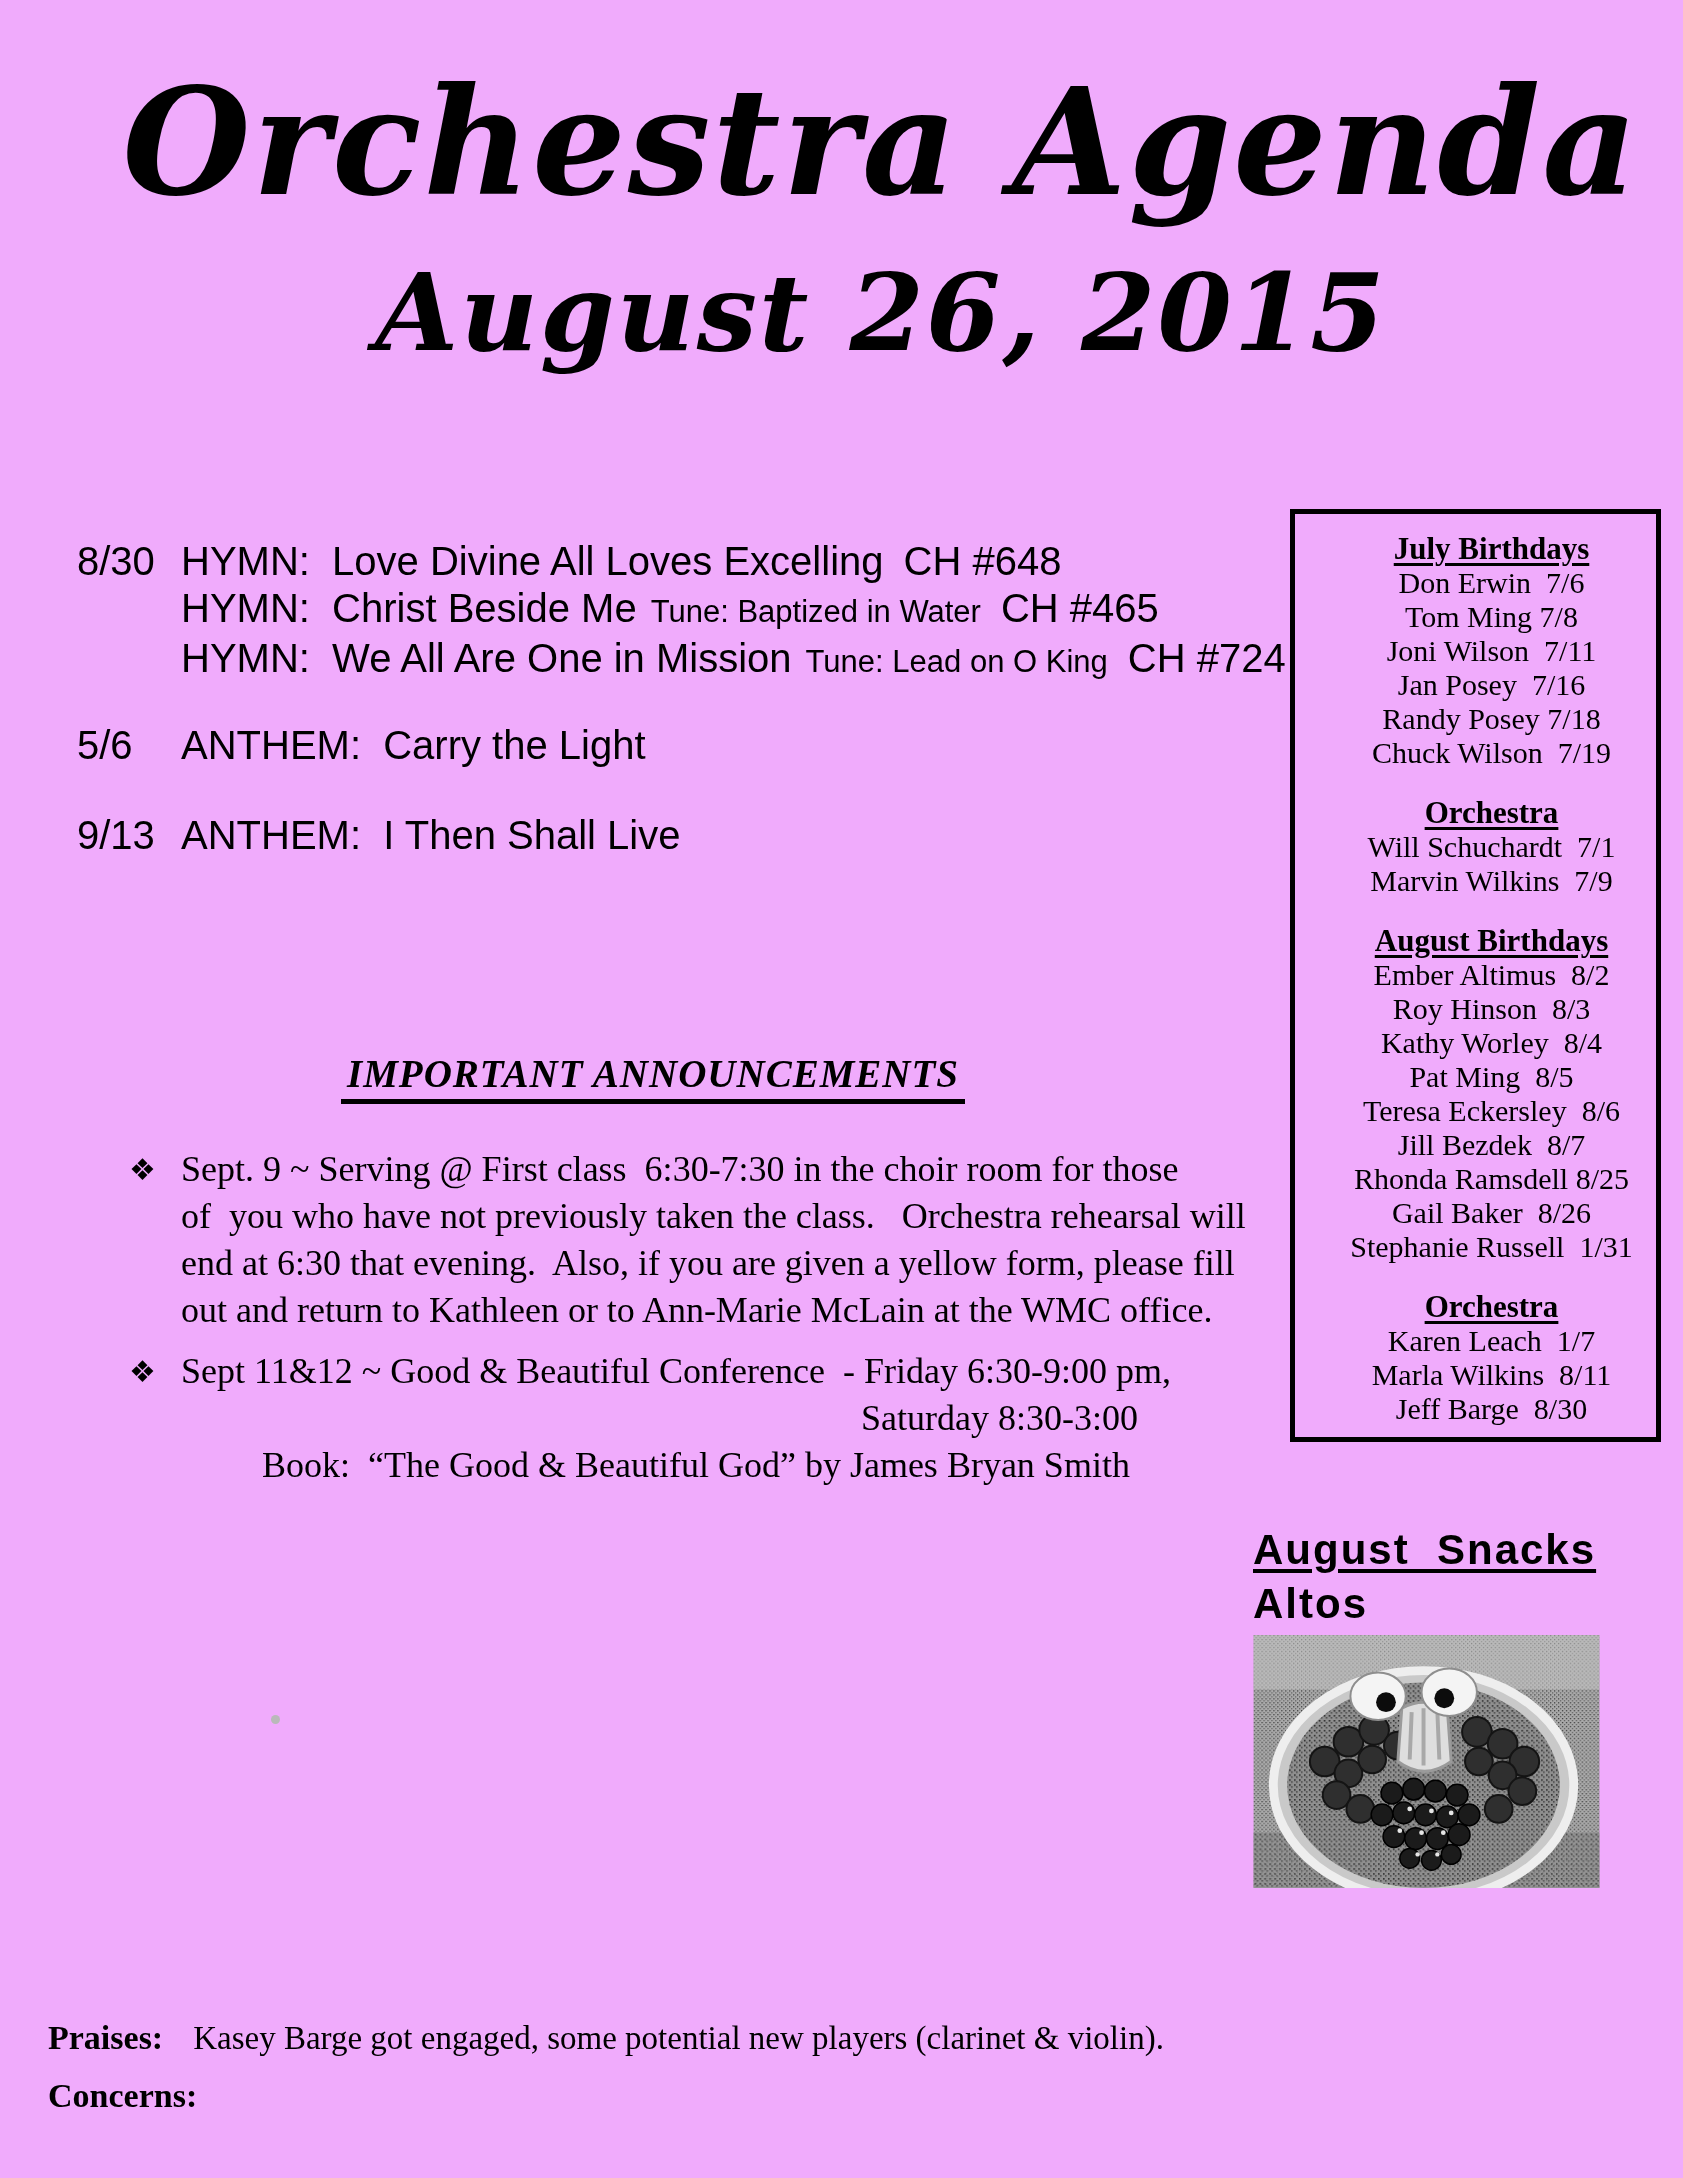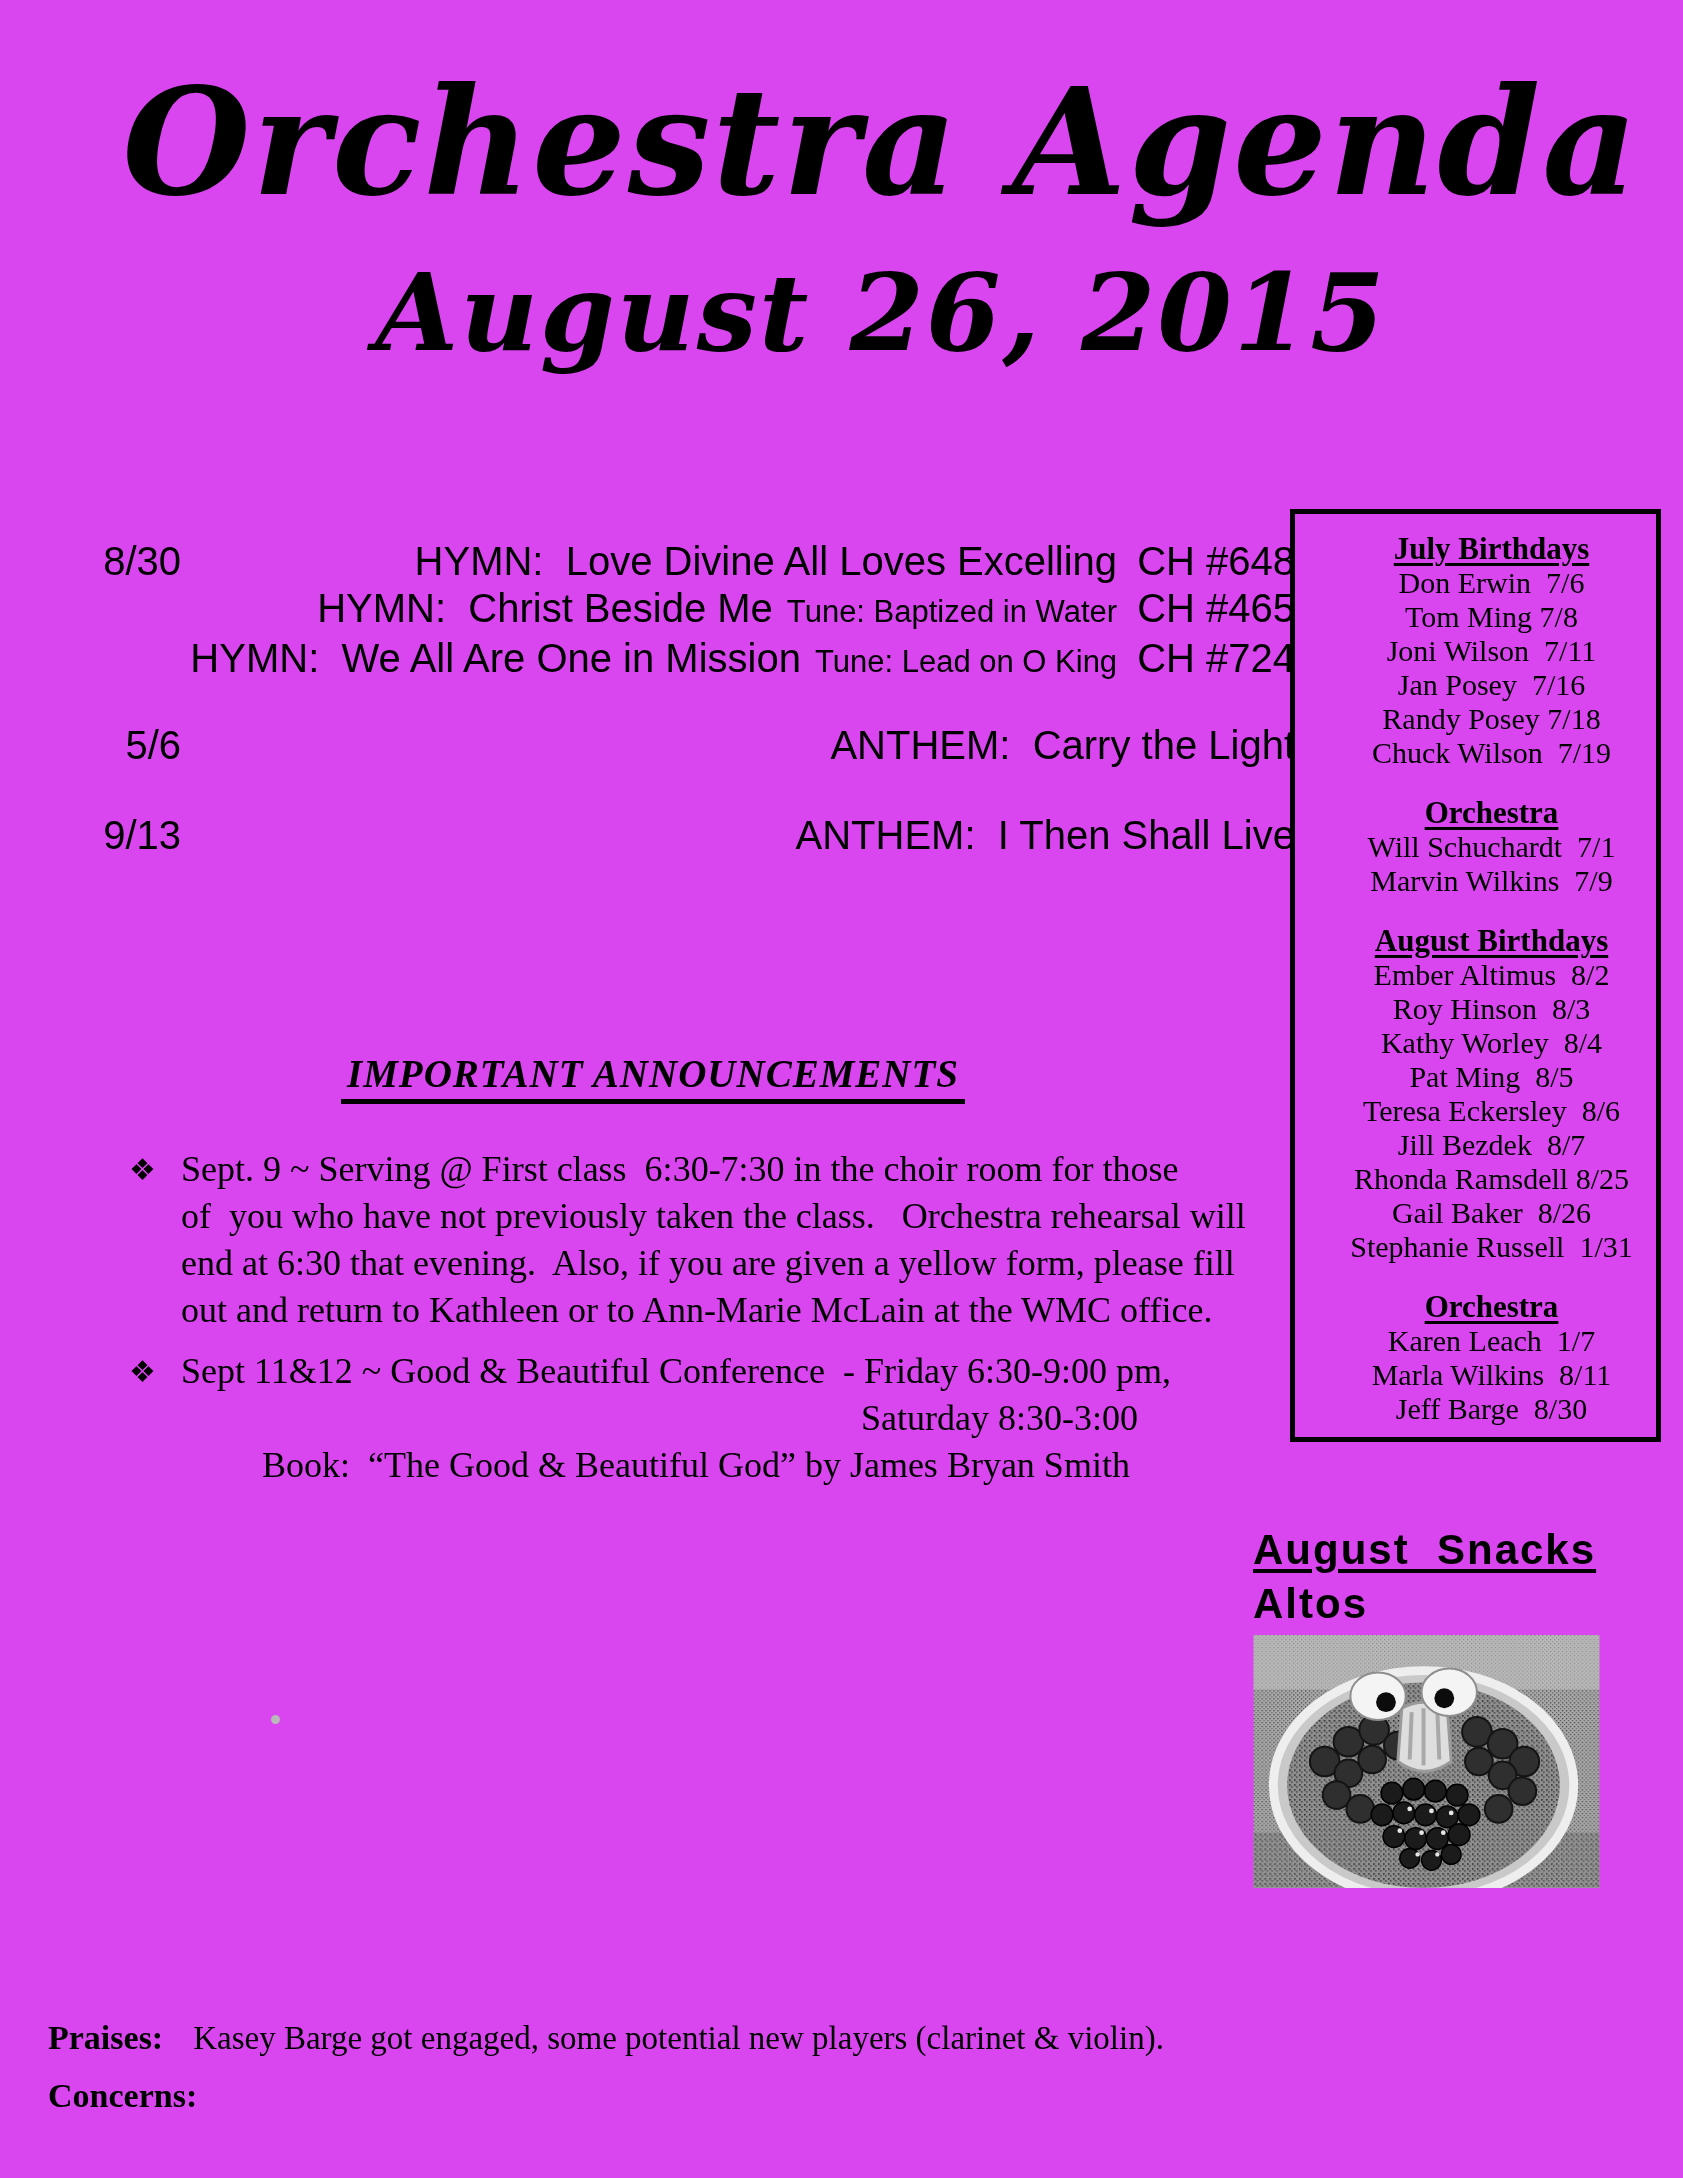--- a/index.html
+++ b/index.html
@@ -1,19 +1,19 @@
 <!DOCTYPE html>
 <html><head>
 <meta charset="utf-8">
 <style>
   html,body{margin:0;padding:0;background:#e8e8e8;}
   .page{
     position:relative;
     width:1683px;height:2178px;
-    background:#d946ef;
+    background:#f0abfc;
     overflow:hidden;
     font-family:"Liberation Serif", serif;
     color:#000;
   }
   
   .title-block{
     position:absolute;top:51px;left:0;width:1683px;
     padding-left:79px;box-sizing:border-box;
     text-align:center;
   }
@@ -31,21 +31,21 @@
     letter-spacing:2px;
     margin-top:14px;
     white-space:pre;
   }
   
   .schedule{
     position:absolute;left:77px;top:538px;width:1218px;
     font-family:"Liberation Sans", sans-serif;
     font-size:40px;line-height:47px;
   }
-  .sch-entry{display:flex;text-align:right;}
+  .sch-entry{display:flex;}
   .sch-entry:nth-child(2){margin-top:37px;}
   .sch-entry:nth-child(3){margin-top:43px;}
   .sch-date{width:104px;flex:0 0 104px;white-space:pre;}
   .sch-lines{flex:1;}
   .sch-line{white-space:pre;}
   .sch-main{white-space:pre-wrap;}
   .sch-tune{font-size:31px;margin-left:14px;white-space:pre-wrap;}
   .sch-ch{margin-left:20px;white-space:pre-wrap;}
   .sch-tune:empty,.sch-ch:empty{display:none;}
   

